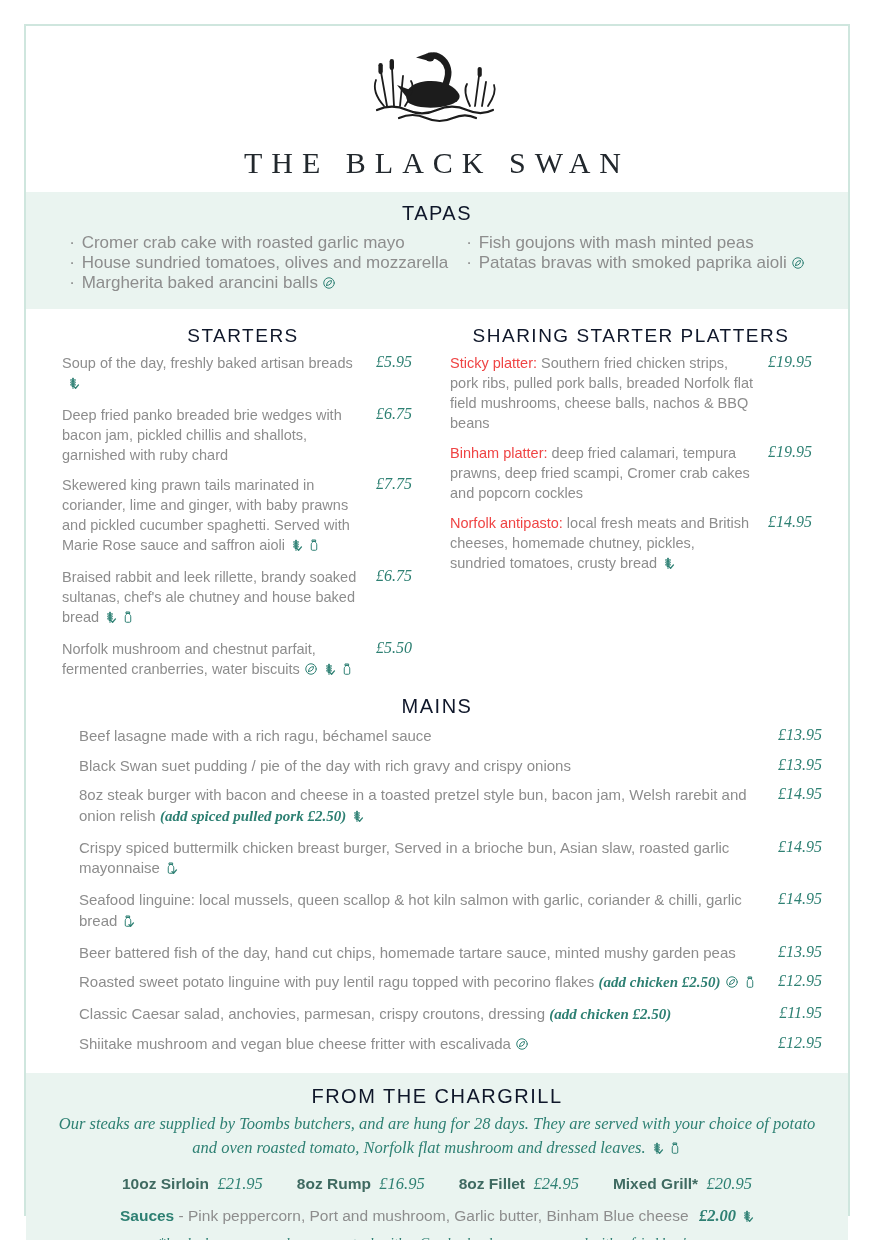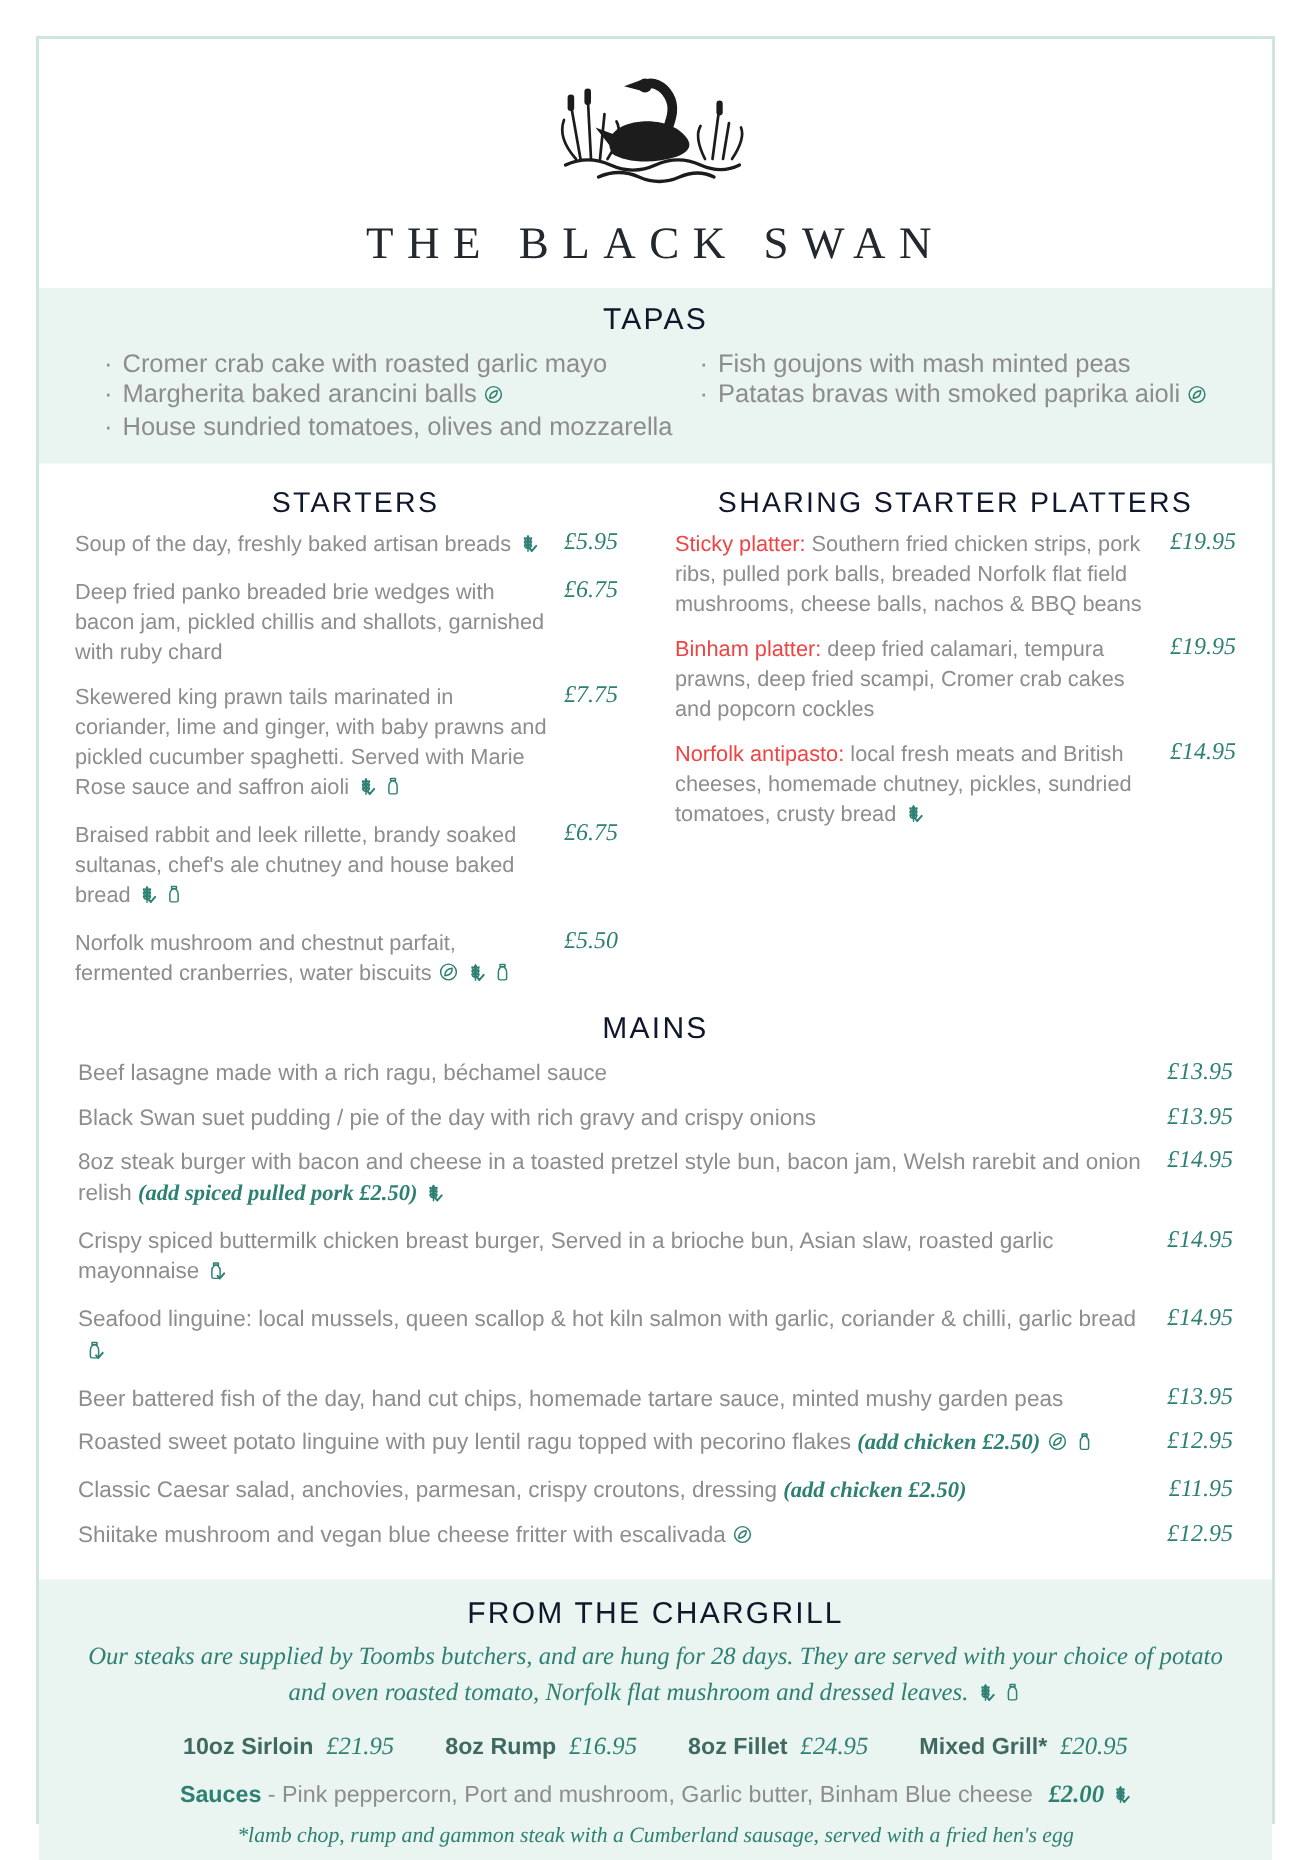--- a/index.html
+++ b/index.html
@@ -44,38 +44,38 @@
   .tapas-priceline .big-price { font-size: 21px; font-weight: 600; }
   .tapas-priceline .or { font-size: 15px; }
   .tapas-cols {
     display: flex; justify-content: center; gap: 18px;
     margin-top: 8px; text-align: left;
   }
   .tapas-col { list-style: none; }
   .tapas-item { font-size: 17px; line-height: 20px; color: #8d8d8d; }
   .bullet { color: #8d8d8d; margin-right: 2px; }
   
-  .two-cols { display: flex; gap: 26px; padding: 0 24px; margin-top: 16px; }
+  .two-cols { display: flex; gap: 26px; padding: 0 36px; margin-top: 16px; }
   .col { flex: 1; }
   .col .sec-title { font-size: 19px; margin-bottom: 6px; }
   .dish { display: flex; gap: 10px; margin-bottom: 10px; }
   .dish-text { flex: 1; font-size: 14.5px; line-height: 1.38; }
   .dish-price { width: 48px; font-family: "Liberation Serif", serif; font-style: italic;
     color: #2e8073; font-size: 16px; white-space: nowrap; }
   .cols-right .dish-price, .mains .dish-price { text-align: right; }
   .lead { color: #ef4444; }
   .note { font-family: "Liberation Serif", serif; font-style: italic; font-weight: 600;
     color: #2e8073; font-size: 15px; }
   .dish-icon { display: inline-block; margin-left: 4px; color: #2e8073; vertical-align: -2px; }
   .dish-icon svg { width: 14px; height: 14px; display: inline-block; }
   
   .mains { padding: 0 26px; margin-top: 4px; }
   .mains .sec-title { margin-bottom: 8px; }
   .mains .dish { margin-bottom: 9px; }
-  .mains .dish-text { font-size: 15px; }
+  .mains .dish-text { font-size: 15px; margin-left: 27px; }
   
   .chargrill { margin-top: 8px; padding: 12px 30px 12px; text-align: center; }
   .chargrill-intro {
     font-family: "Liberation Serif", serif; font-style: italic; color: #2e8073;
     font-size: 16.5px; line-height: 1.45; max-width: 760px; margin: 4px auto 0; font-weight: 500;
   }
   .steaks-row { display: flex; justify-content: space-between; padding: 0 66px; margin-top: 12px; }
   .steak-name { color: #3f6a61; font-weight: 700; font-size: 15.5px; }
   .steak-price { font-size: 16.5px; margin-left: 4px; }
   .sauces-line { margin-top: 12px; font-size: 15.5px; color: #8d8d8d; }
@@ -129,25 +129,25 @@
       </svg>
     </span>
     <div class="restaurant-title">THE BLACK SWAN</div>
   </div>
 
   <div class="band tapas">
     <div class="sec-title">TAPAS</div>
     <div class="tapas-cols">
       <ul class="tapas-col">
           <li class="tapas-item"><span class="bullet">·</span> Cromer crab cake with roasted garlic mayo</li>
+          <li class="tapas-item"><span class="bullet">·</span> House sundried tomatoes, olives and mozzarella</li>
           <li class="tapas-item"><span class="bullet">·</span> Margherita baked arancini balls<span class="dish-icon"><svg viewBox="0 0 24 24" fill="none" stroke="currentColor" stroke-width="1.7" stroke-linecap="round" stroke-linejoin="round">
                 <circle cx="12" cy="12" r="9"></circle>
                 <path d="M7.8 16.2 C7.8 11.4 10.9 8.3 16.2 7.8 C16.5 13 13.4 16 7.8 16.2 Z"></path>
               </svg></span></li>
-          <li class="tapas-item"><span class="bullet">·</span> House sundried tomatoes, olives and mozzarella</li>
         </ul>
       <ul class="tapas-col">
           <li class="tapas-item"><span class="bullet">·</span> Fish goujons with mash minted peas</li>
           <li class="tapas-item"><span class="bullet">·</span> Patatas bravas with smoked paprika aioli<span class="dish-icon"><svg viewBox="0 0 24 24" fill="none" stroke="currentColor" stroke-width="1.7" stroke-linecap="round" stroke-linejoin="round">
                 <circle cx="12" cy="12" r="9"></circle>
                 <path d="M7.8 16.2 C7.8 11.4 10.9 8.3 16.2 7.8 C16.5 13 13.4 16 7.8 16.2 Z"></path>
               </svg></span></li>
         </ul>
     </div>
   </div>

